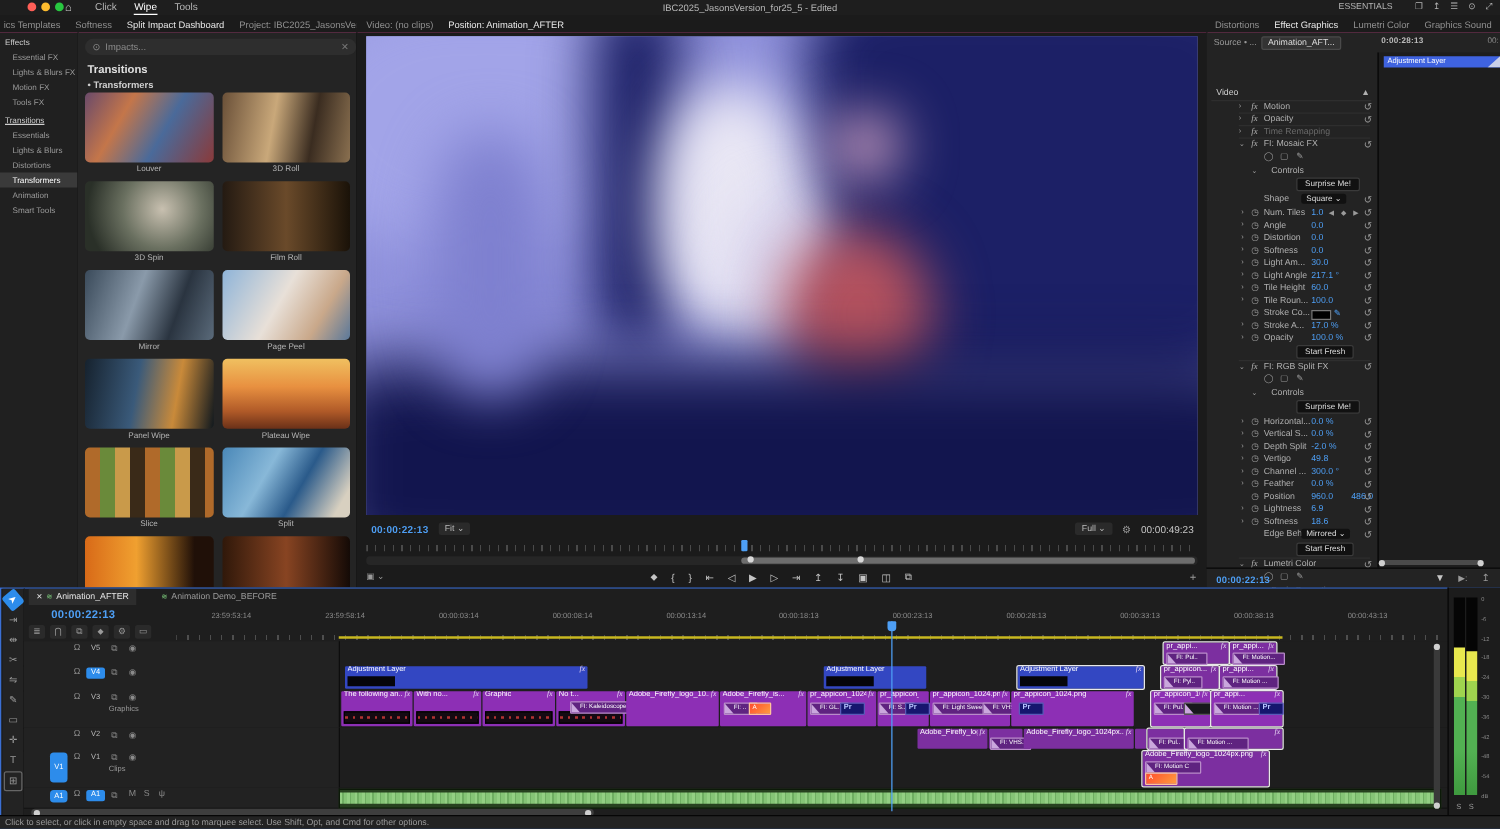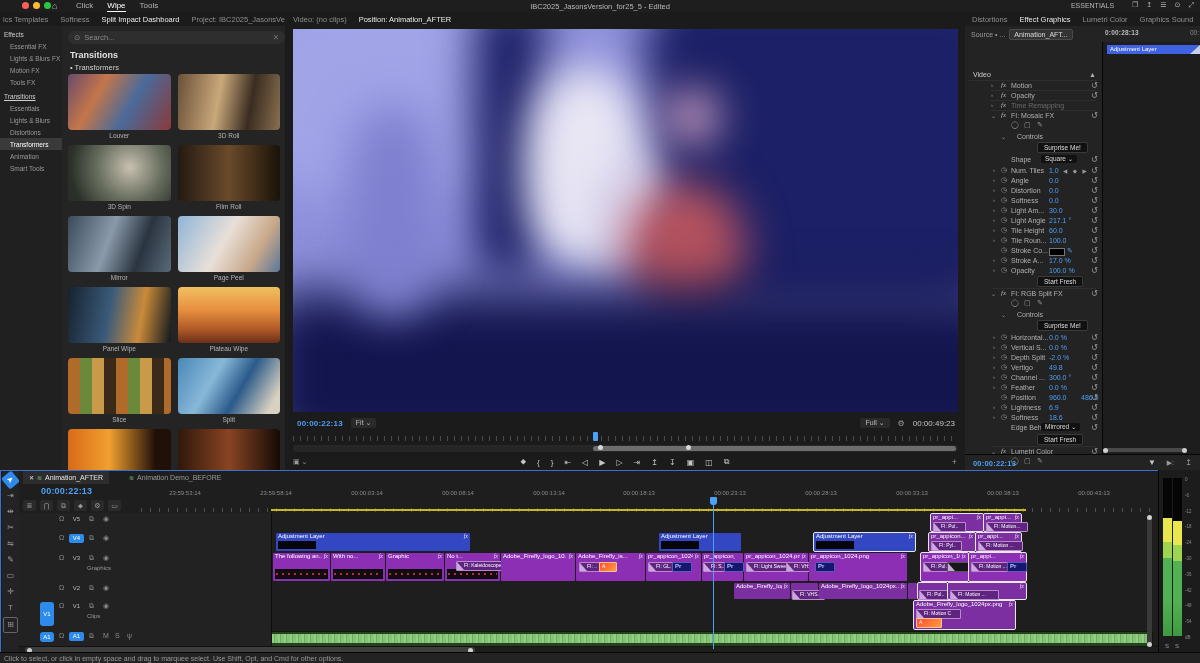--- a/index.html
+++ b/index.html
@@ -21,21 +21,21 @@
   #sidebar{left:0;top:26px;width:62px;height:444px;background:#202020;border-right:1px solid #060606;font-size:6.5px;overflow:hidden;}
   .sb-title{color:#cfcfcf;padding:5px 0 2px 4px;}
   .sb-title.u{text-decoration:underline;}
   .sb-item{color:#9a9a9a;padding:2.5px 0 2.5px 10px;white-space:nowrap;}
   .sb-item.active{background:#3a3a3a;color:#fff;}
   
   #transitions{left:62px;top:26px;width:223px;height:444px;background:#242424;border-right:1px solid #060606;overflow:hidden;}
   #searchbox{left:6px;top:5px;width:205px;height:13px;background:#2e2e2e;border-radius:7px;color:#8a8a8a;
      font-size:7.5px;display:flex;align-items:center;padding:0 6px;gap:4px;}
   #tr-header{left:8px;top:24px;font-size:9px;color:#e0e0e0;font-weight:bold;}
-  #tr-section{left:8px;top:37px;font-size:7.5px;color:#cfcfcf;}
+  #tr-section{left:8px;top:37px;font-size:7.5px;color:#cfcfcf;font-weight:bold;}
   #tr-grid{left:6px;top:48px;width:212px;height:396px;display:grid;grid-template-columns:1fr 1fr;column-gap:7px;row-gap:6px;}
   .thumb{width:100%;}
   .thumb .img{width:100%;height:56px;border-radius:4px;}
   .thumb .cap{text-align:center;font-size:6.5px;color:#b5b5b5;padding-top:2px;}
   
   #program{left:285px;top:26px;width:680px;height:444px;background:#1b1b1b;border-right:1px solid #060606;}
   #vidart{left:8px;top:3px;width:665px;height:383px;overflow:hidden;background:#8f91dc;}
   .blob{position:absolute;filter:blur(22px);}
   #pm-bar{left:0;top:388px;width:680px;height:18px;font-size:8px;display:flex;align-items:center;}
   .tc-blue{color:#4e9ff5;font-weight:bold;letter-spacing:.2px;}
@@ -176,21 +176,21 @@
       <div class="sb-item">Lights &amp; Blurs</div>
       <div class="sb-item">Distortions</div>
       <div class="sb-item active">Transformers</div>
       <div class="sb-item">Animation</div>
       <div class="sb-item">Smart Tools</div>
     </div>
 
   <div id="transitions" class="abs">
     <div id="searchbox" class="abs">
       <span>⊙</span>
-      <span>Search...</span>
+      <span>Impacts...</span>
       <span style="margin-left:auto;color:#777;">✕</span>
     </div>
     <div id="tr-header" class="abs">Transitions</div>
     <div id="tr-section" class="abs"><span>•</span> <span>Transformers</span></div>
     <div id="tr-grid" class="abs">
         <div class="thumb">
           <div class="img" style="background: linear-gradient(120deg, rgb(106, 74, 106), rgb(196, 118, 74) 30%, rgb(74, 106, 154) 60%, rgb(138, 58, 58));"></div>
           <div class="cap">Louver</div>
         </div>
         <div class="thumb">

